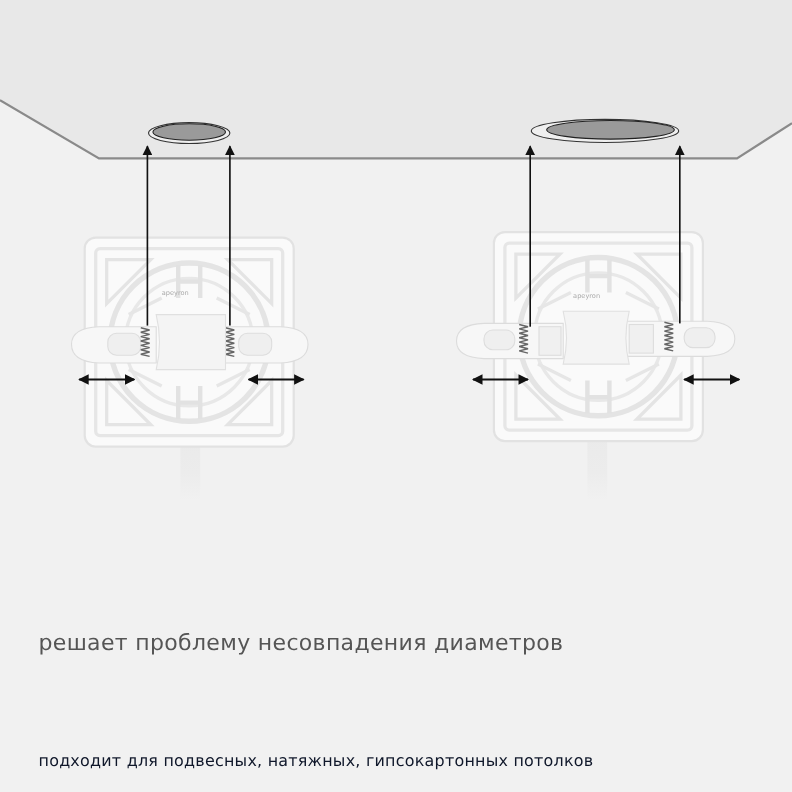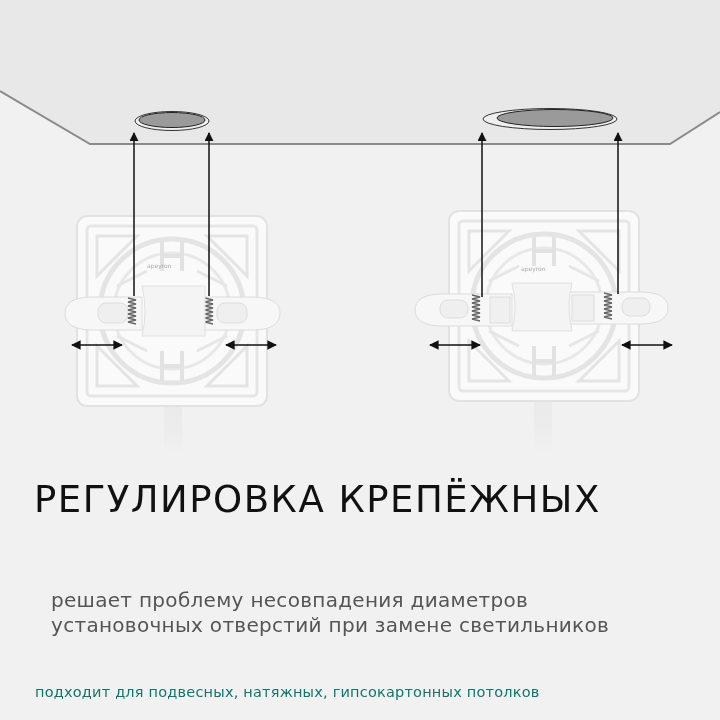--- a/index.html
+++ b/index.html
@@ -1,22 +1,22 @@
 <!DOCTYPE html>
 <html><head>
 <meta charset="utf-8">
 <style>
   html, body { margin:0; padding:0; }
   body { width:720px; height:720px; background:#f1f1f1; position:relative; overflow:hidden; font-family:"DejaVu Sans", sans-serif; }
   .scene { position:absolute; left:0; top:0; width:720px; height:460px; }
   .headline { position:absolute; left:34px; top:478px; margin:0; font-family:"DejaVu Sans", sans-serif; font-weight:normal; font-size:37px; line-height:44px; letter-spacing:1.5px; color:#111; }
   .headline span { display:block; white-space:nowrap; }
-  .subtitle { position:absolute; left:35px; top:572px; margin:16px; font-family:"DejaVu Sans", sans-serif; font-size:20px; line-height:25px; color:#555; letter-spacing:0.3px; }
+  .subtitle { position:absolute; left:35px; top:572px; margin:0; font-family:"DejaVu Sans", sans-serif; font-size:20px; line-height:25px; color:#555; letter-spacing:0.3px; }
   .subtitle span { display:block; white-space:nowrap; }
-  .footer { position:absolute; left:35px; top:683px; margin:0; font-family:"DejaVu Sans", sans-serif; font-size:14.5px; line-height:18px; color:#0f766e; white-space:nowrap; letter-spacing:0.2px; }
+  .footer { position:absolute; left:35px; top:683px; margin:0; font-family:"DejaVu Sans", sans-serif; font-size:14.5px; line-height:18px; color:#0f172a; white-space:nowrap; letter-spacing:0.2px; }
   .brand { font-family:"DejaVu Sans", sans-serif; font-size:6px; fill:#aaa; }
 </style>
 </head>
 <body>
 
 <svg class="scene" width="720" height="460" viewBox="0 0 720 460" xmlns="http://www.w3.org/2000/svg">
   <defs>
     <marker id="ah" viewBox="0 0 10 10" refX="9" refY="5" markerWidth="6" markerHeight="6" orient="auto-start-reverse">
       <path d="M0,0 L10,5 L0,10 z" fill="#111"></path>
     </marker>
@@ -101,21 +101,19 @@
     </g>
     <path d="M512,283 L572,283 Q566,307 572,331 L512,331 Q518,307 512,283 z" fill="#f4f4f4" stroke="#e0e0e0"></path>
     <line x1="482" y1="297" x2="482" y2="133" stroke="#111" stroke-width="1.5" marker-end="url(#ah)"></line>
     <line x1="618" y1="294" x2="618" y2="133" stroke="#111" stroke-width="1.5" marker-end="url(#ah)"></line>
     <line x1="430" y1="345" x2="480" y2="345" stroke="#111" stroke-width="1.6" marker-start="url(#ah)" marker-end="url(#ah)"></line>
     <line x1="622" y1="345" x2="672" y2="345" stroke="#111" stroke-width="1.6" marker-start="url(#ah)" marker-end="url(#ah)"></line>
   </g>
 </svg>
 
 <h1 class="headline">
-  <span>РЕГУЛИРОВКА КРЕПЁЖНЫХ</span>
 </h1>
 
 <p class="subtitle">
   <span>решает проблему несовпадения диаметров</span>
-  <span>установочных отверстий при замене светильников</span>
 </p>
 
 <p class="footer">подходит для подвесных, натяжных, гипсокартонных потолков</p>
 
 </body></html>

